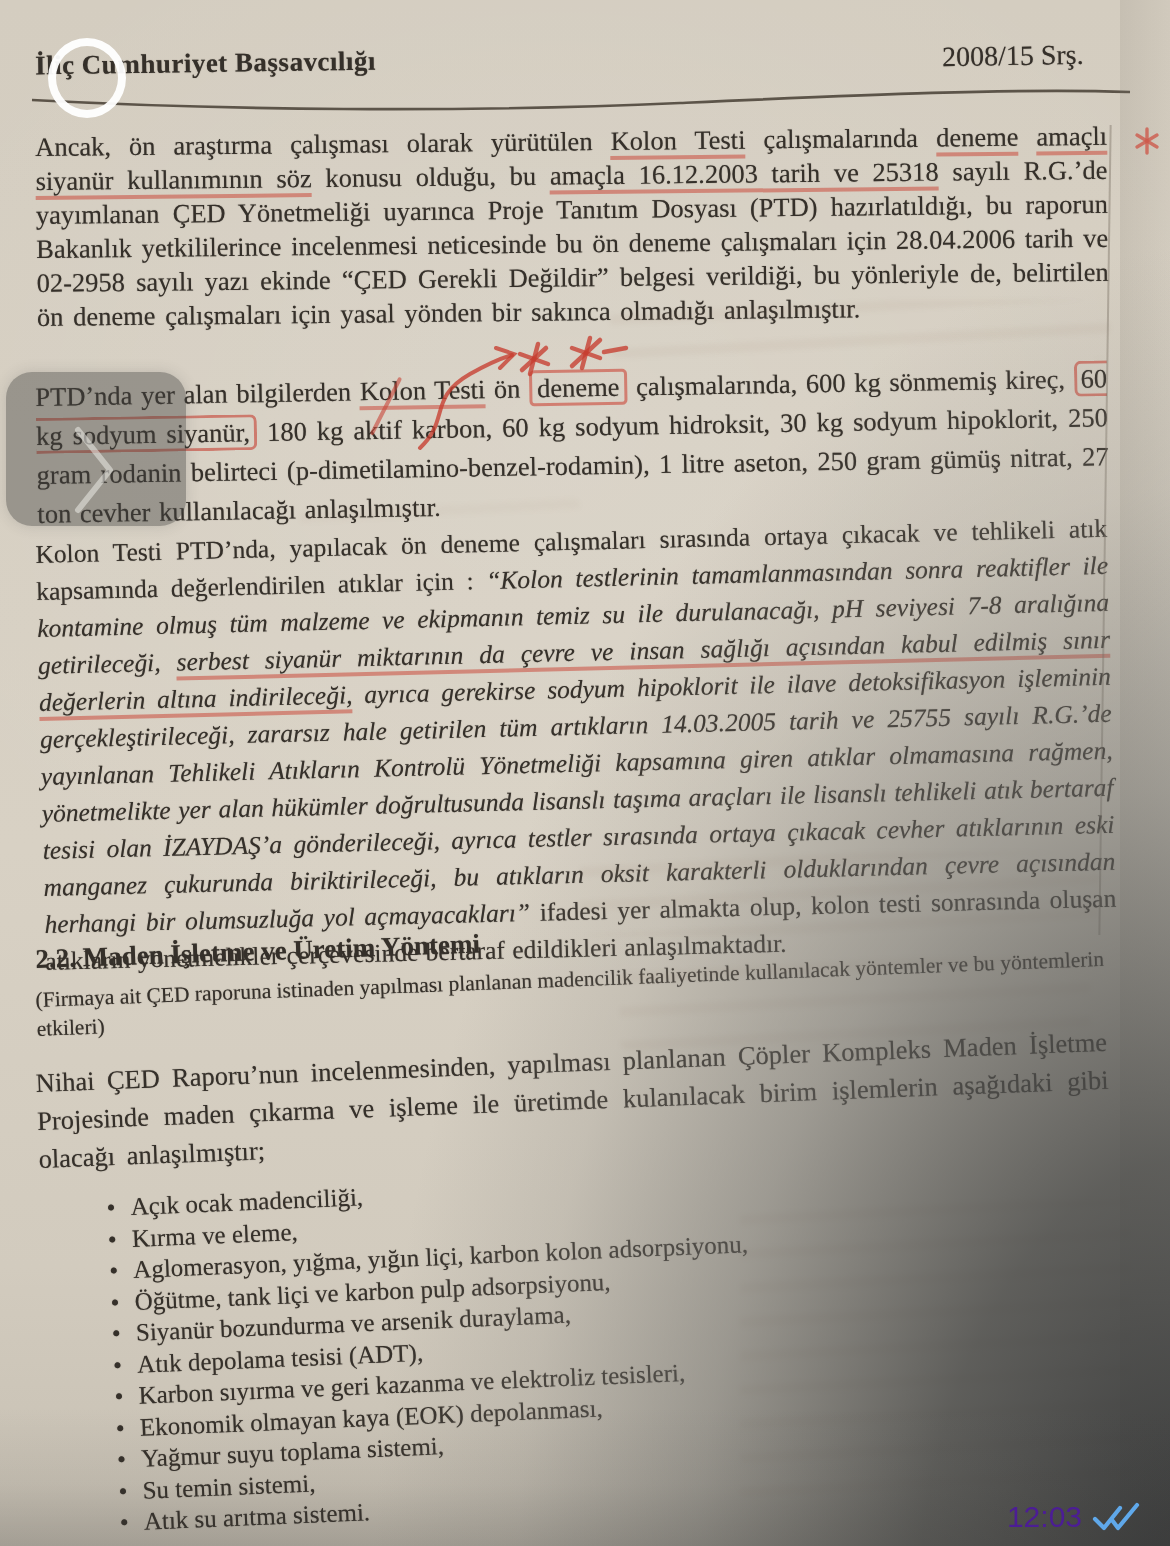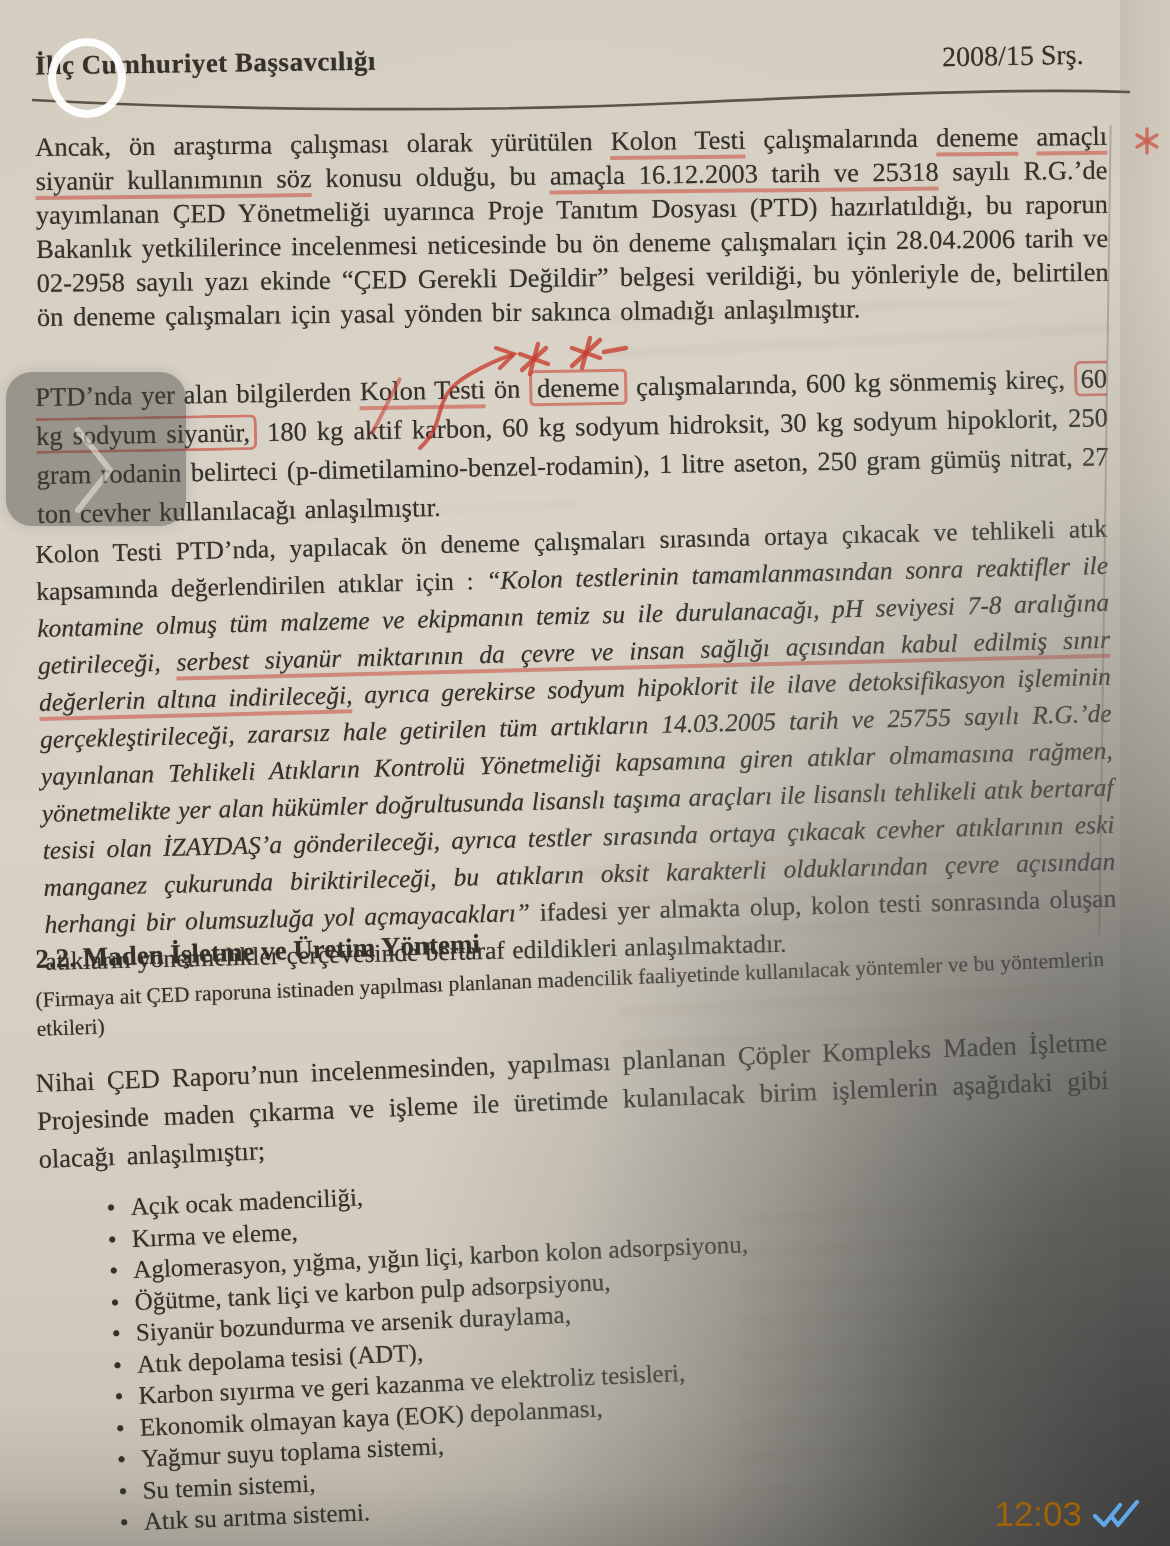--- a/index.html
+++ b/index.html
@@ -40,21 +40,21 @@
   .edge-line{position:absolute;left:1104px;top:125px;width:2px;height:810px;background:rgba(115,105,92,.4);transform:rotate(.8deg);}
   .right-margin{position:absolute;left:1120px;top:0;width:50px;height:100%;
     background:linear-gradient(to right,rgba(125,118,106,.16),rgba(125,118,106,.04));pointer-events:none;}
   .ghost{position:absolute;filter:blur(2.5px);opacity:.38;pointer-events:none;border-radius:8px;
     background:repeating-linear-gradient(177deg,transparent 0 14px,rgba(146,116,96,.18) 16px 24px,transparent 26px 34px);}
   .shadow-br{position:absolute;inset:0;pointer-events:none;
     background:
       linear-gradient(to top,rgba(60,60,58,.25) 0%,rgba(60,60,58,.08) 4%,transparent 9%),
       radial-gradient(95% 120% at 103% 106%,rgba(40,42,44,.93) 0%,rgba(70,71,70,.82) 26%,rgba(108,108,105,.52) 46%,rgba(140,138,132,.22) 62%,transparent 75%);}
   .status{position:absolute;right:28px;bottom:12px;display:flex;align-items:center;gap:10px;
-    font-family:"Liberation Sans","DejaVu Sans",sans-serif;font-size:35px;color:#a16207;margin-top:17px;}
+    font-family:"Liberation Sans","DejaVu Sans",sans-serif;font-size:30px;color:#4c1d95;margin-top:17px;}
   svg{display:block;}
 </style>
 </head>
 <body>
 
 <div class="hdr-left txt">İliç Cumhuriyet Başsavcılığı</div>
 <div class="hdr-right txt">2008/15 Srş.</div>
 <div class="rule">
   <svg width="1105" height="34" viewBox="0 0 1105 34">
     <path d="M2,20 C190,30 430,33 650,23 C830,15 985,8 1100,12" stroke="rgba(70,62,52,.85)" stroke-width="2.6" fill="none"></path>

